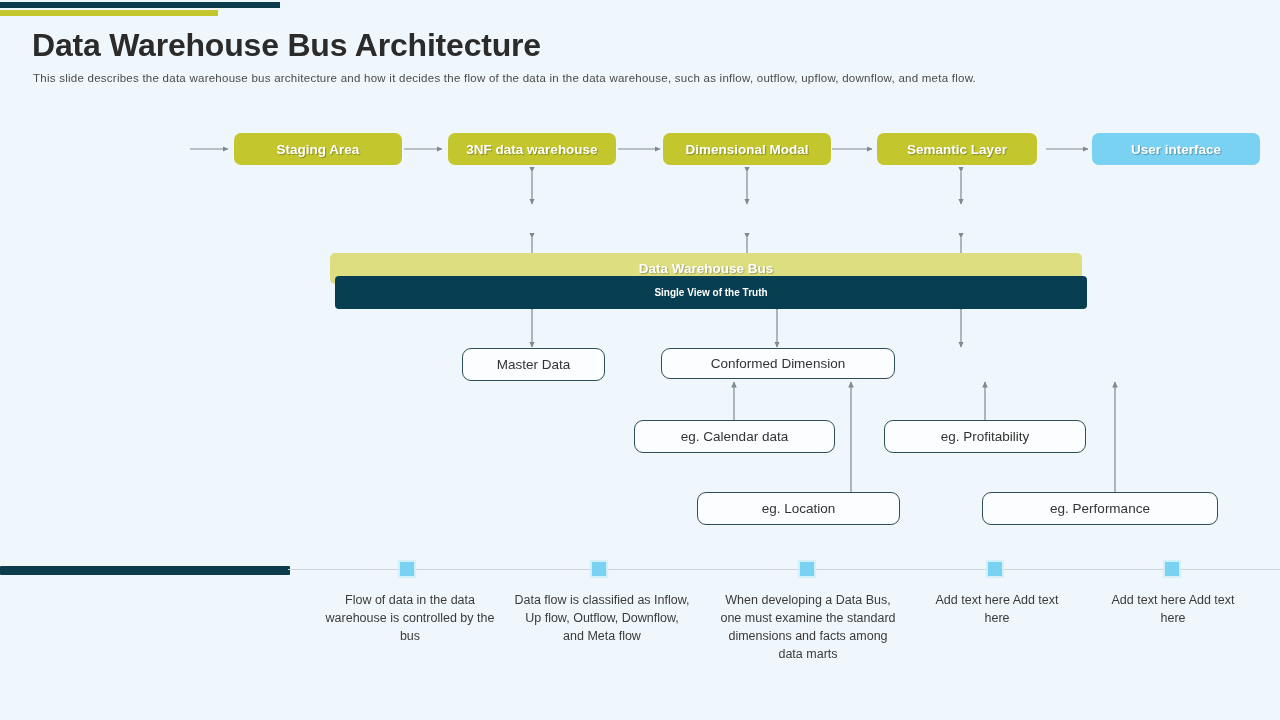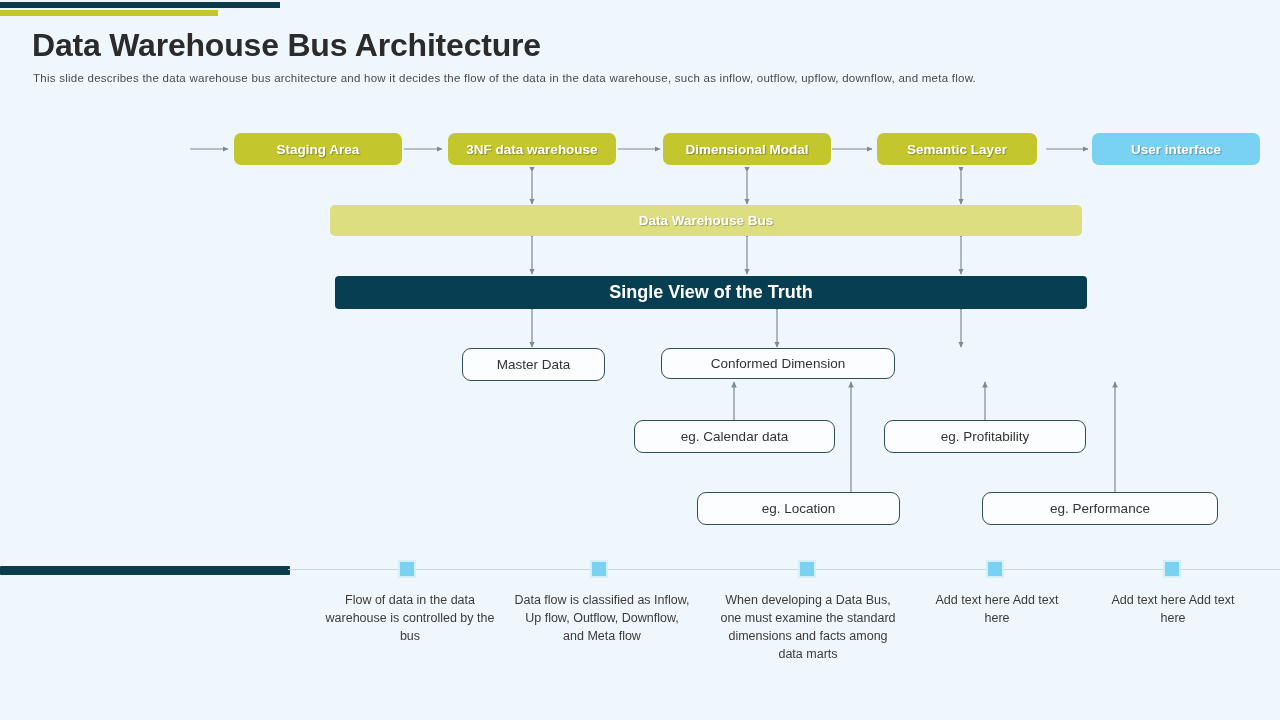--- a/index.html
+++ b/index.html
@@ -45,24 +45,25 @@
     color: #FFFFFF;
     font-size: 13.5px; font-weight: bold;
     text-shadow: 1px 1px 1px rgba(0,0,0,0.30);
   }
   .olive { background: #C3C72D; }
   .blue  { background: #79D2F2; }
   .bus {
     background: #DCDE80; border-radius: 5px;
     color: #FFFFFF; font-size: 13.5px; font-weight: bold;
     text-shadow: 1px 1px 1px rgba(0,0,0,0.28);
+    margin-top: 48px;
   }
   .truth {
     background: #073E52; border-radius: 4px;
-    color: #FFFFFF; font-size: 18px; font-weight: bold;
+    color: #FFFFFF; font-size: 10px; font-weight: bold;
   }
   .white-box {
     background: #FBFDFE;
     border: 1px solid #2F4F57;
     border-radius: 9px;
     color: #333333; font-size: 13.5px;
   }
 
   
   .conn { position: absolute; }

